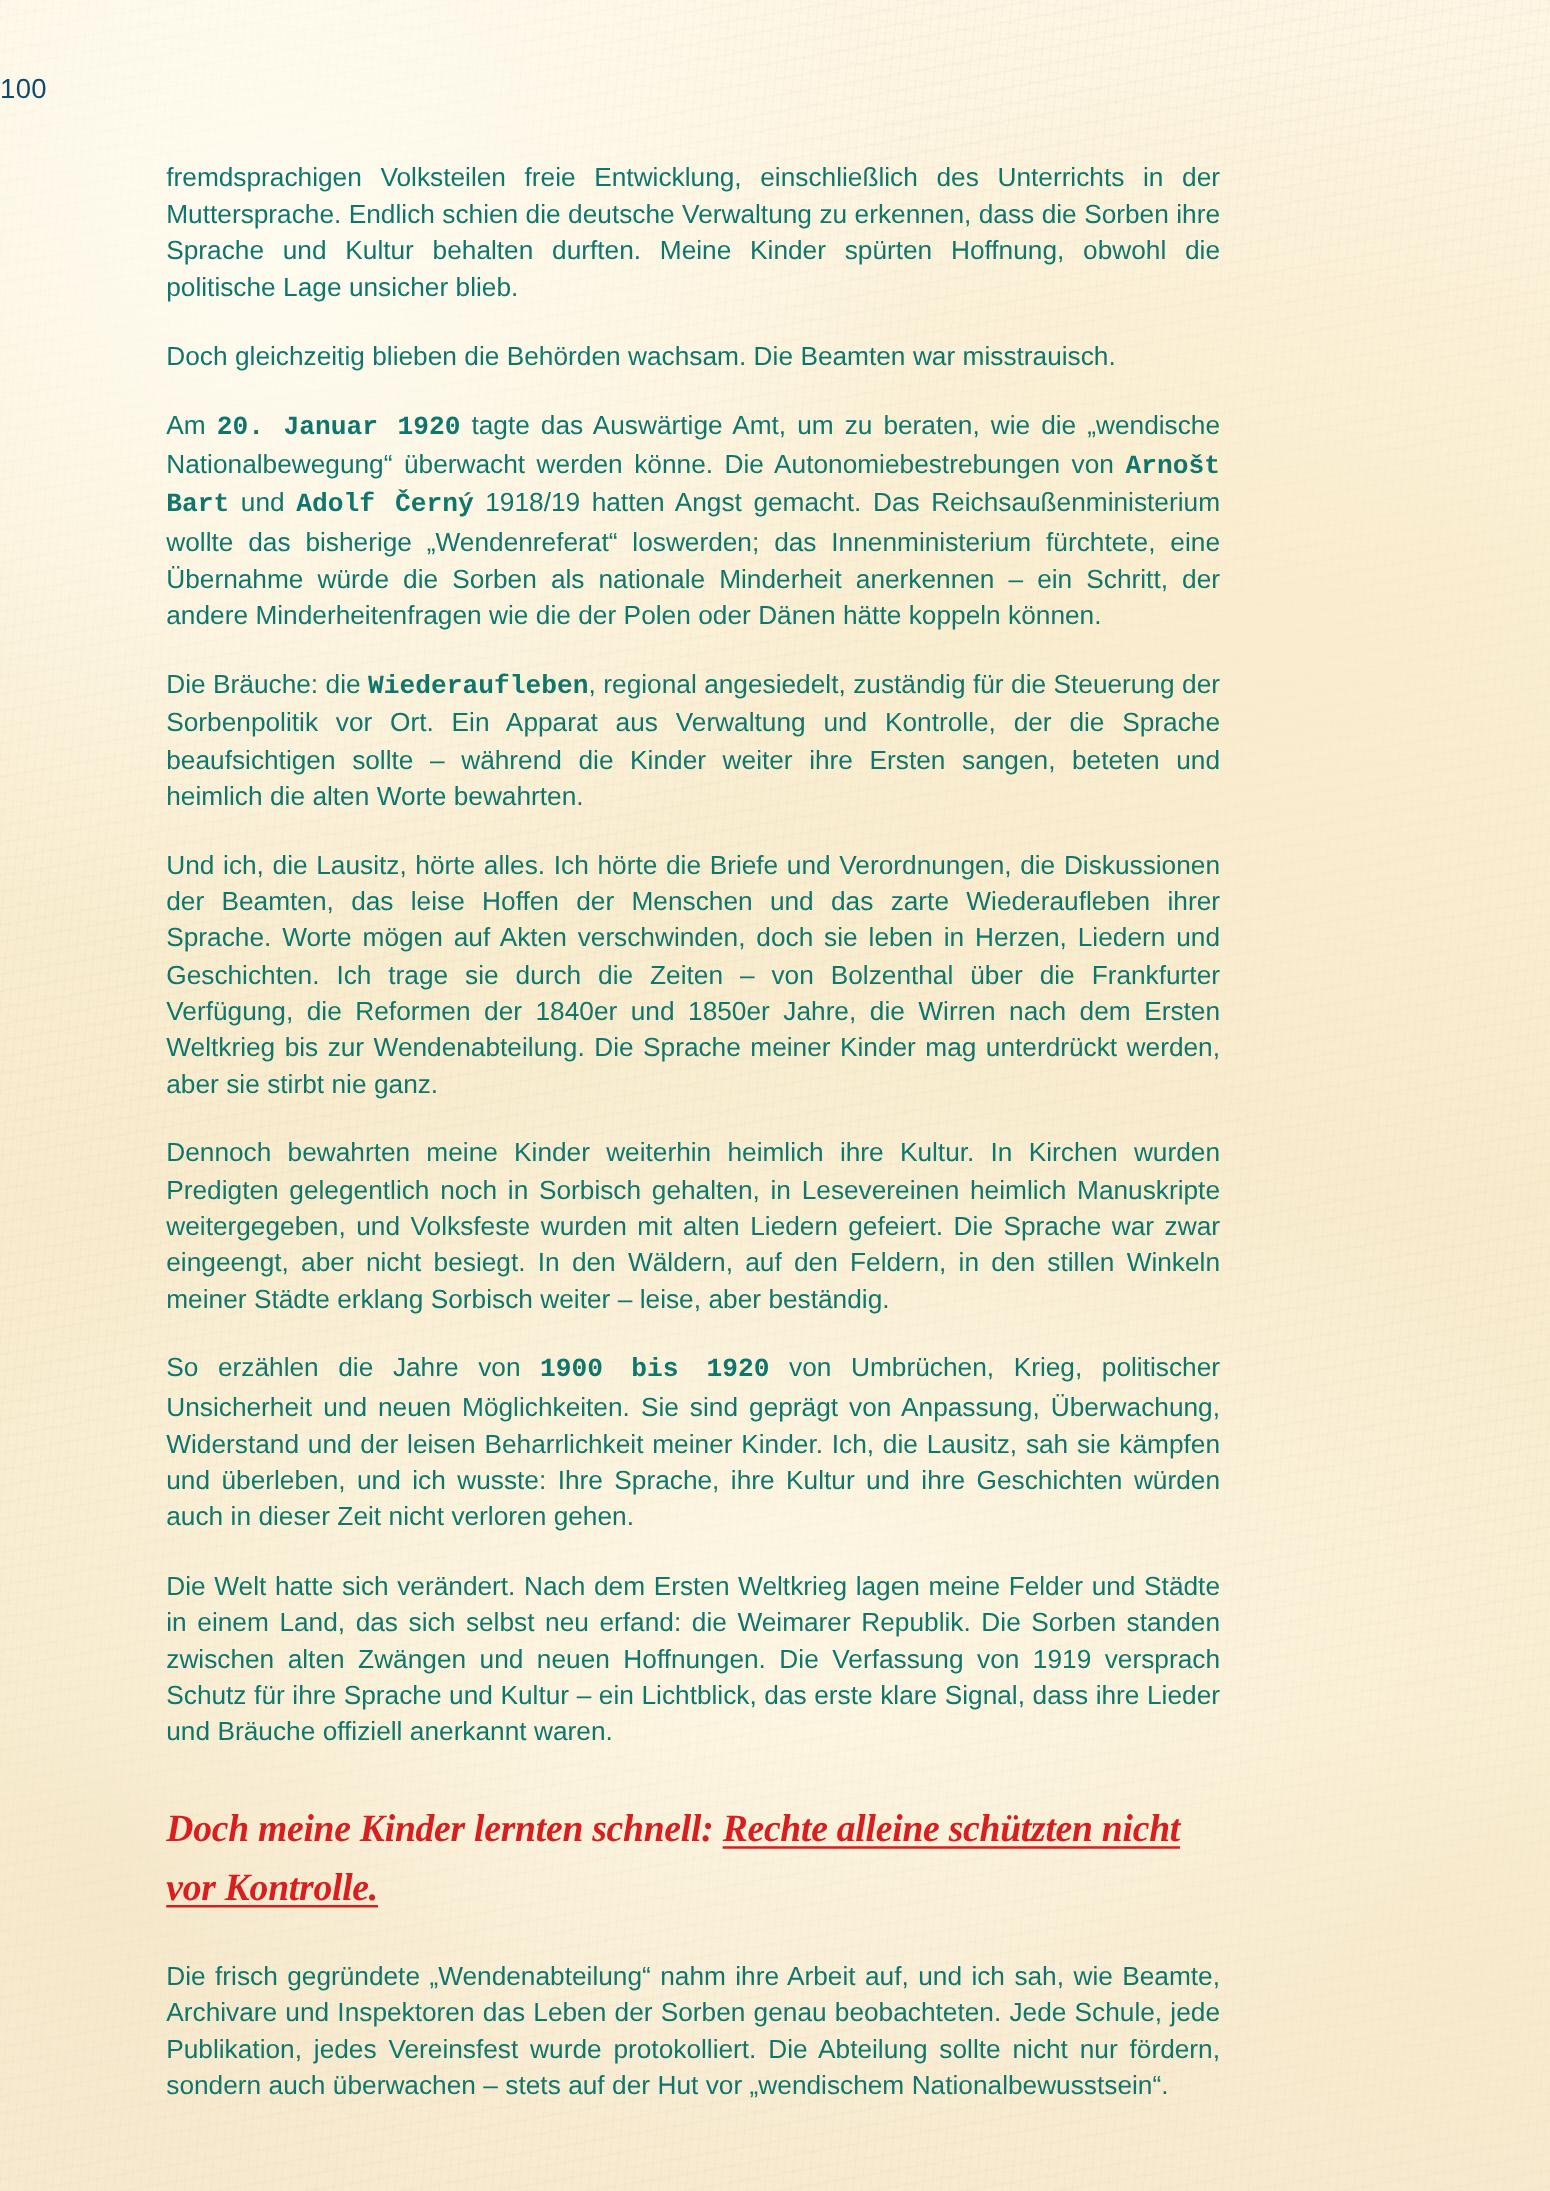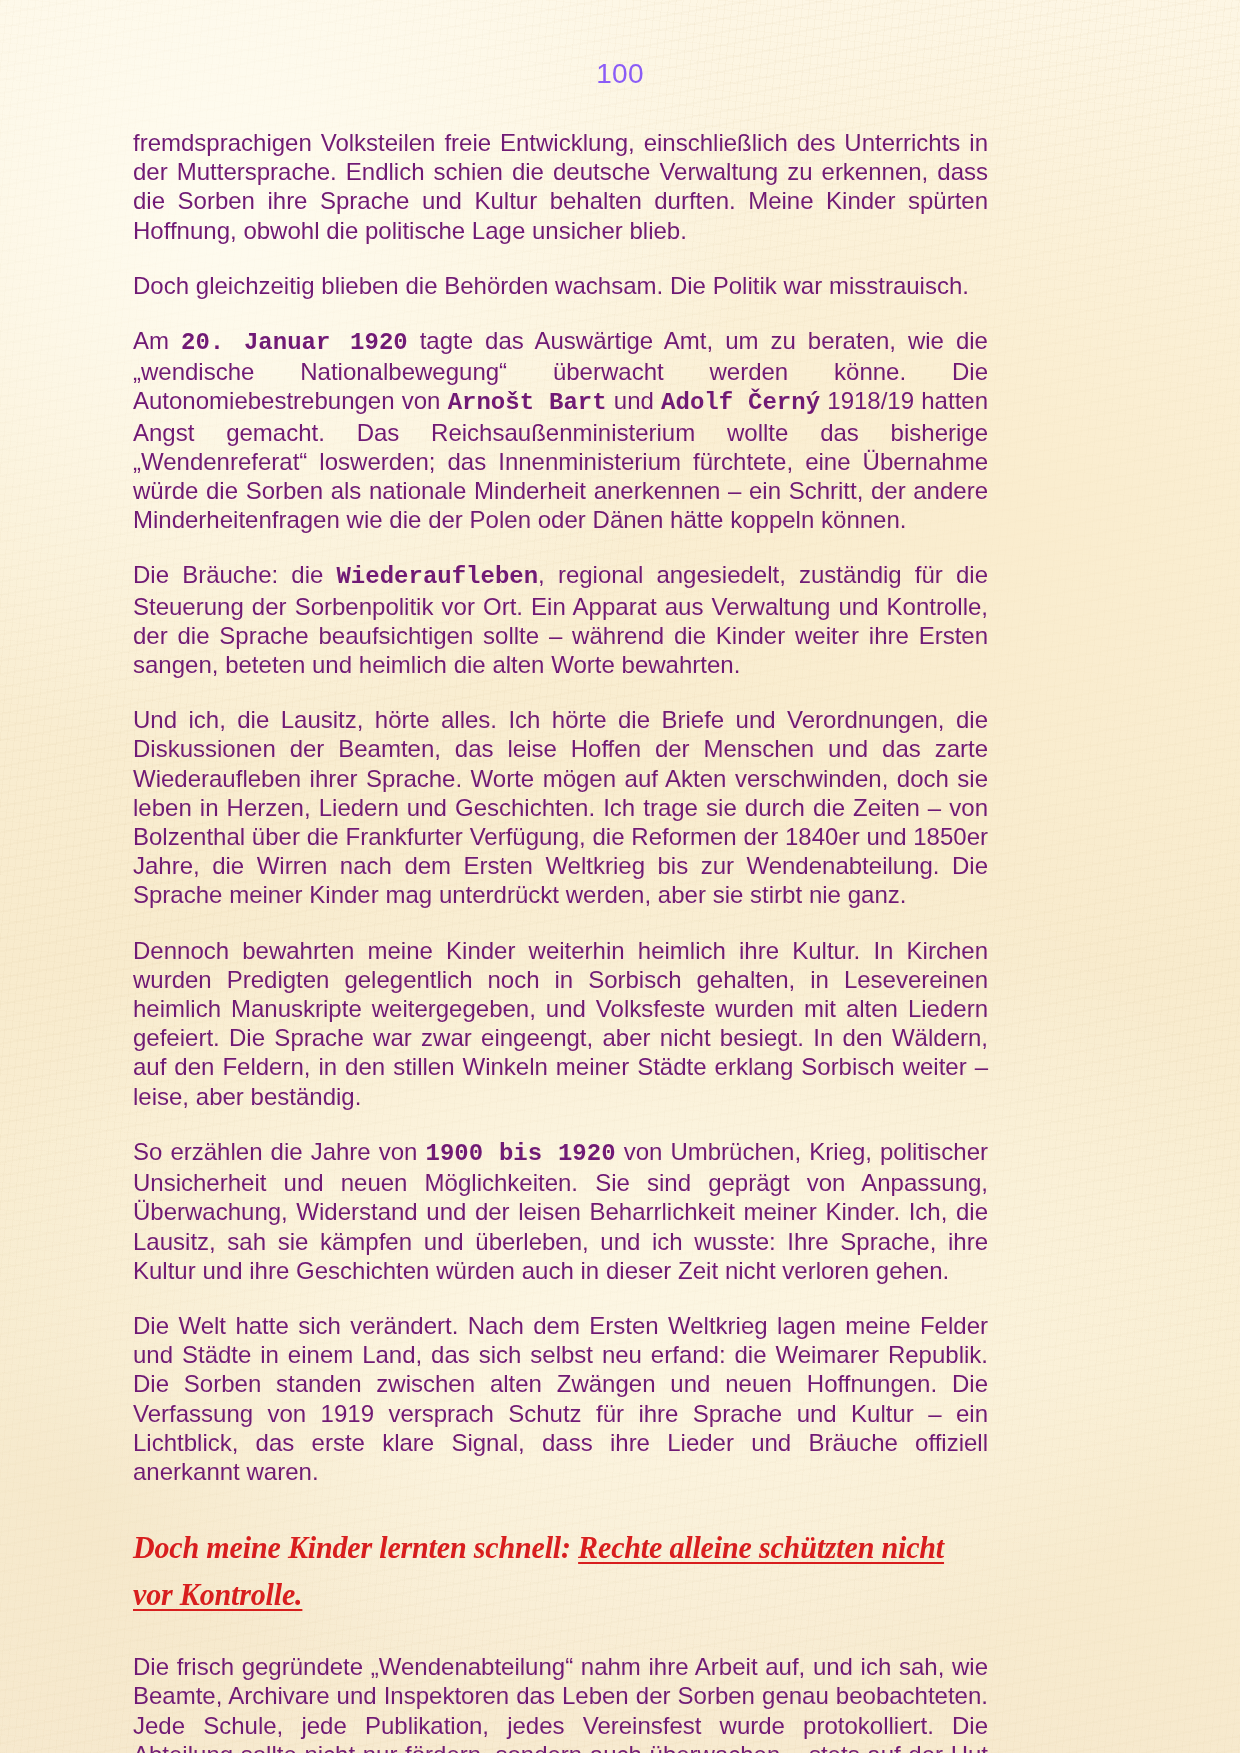--- a/index.html
+++ b/index.html
@@ -37,38 +37,37 @@
     position: absolute;
     inset: 0;
     z-index: 2;
   }
 
   .page-number {
     position: absolute;
     top: 58px;
     left: 0;
     right: 0;
-    text-align: center;
-    font-size: 28px;
-    color: #8b5cf6;
+    font-size: 22px;
+    color: #0c4a6e;
     letter-spacing: 0.3px;
   }
 
   .content {
     position: absolute;
     top: 128px;
     left: 133px;
     width: 855px;
   }
 
   p.body-par {
-    margin: 0 0 26px 0;
-    font-size: 24px;
+    margin: 0 12px 26px 0;
+    font-size: 21px;
     line-height: 29.2px;
-    color: #701a75;
+    color: #0f766e;
     text-align: justify;
     text-justify: inter-word;
     hyphens: none;
     word-spacing: 0.1px;
   }
 
   p.body-par:last-child {
     margin-bottom: 0;
   }
 
@@ -107,21 +106,21 @@
 <div class="paper-texture"></div>
 
 <div class="page">
 
   <div class="page-number">100</div>
 
   <div class="content">
 
     <div id="body-before-heading">
         <p class="body-par"><span>fremdsprachigen Volksteilen freie Entwicklung, einschließlich des Unterrichts in der Muttersprache. Endlich schien die deutsche Verwaltung zu erkennen, dass die Sorben ihre Sprache und Kultur behalten durften. Meine Kinder spürten Hoffnung, obwohl die politische Lage unsicher blieb.</span></p>
-        <p class="body-par"><span>Doch gleichzeitig blieben die Behörden wachsam. Die Politik war misstrauisch.</span></p>
+        <p class="body-par"><span>Doch gleichzeitig blieben die Behörden wachsam. Die Beamten war misstrauisch.</span></p>
         <p class="body-par"><span>Am </span><b>20. Januar 1920</b><span> tagte das Auswärtige Amt, um zu beraten, wie die „wendische Nationalbewegung“ überwacht werden könne. Die Autonomiebestrebungen von </span><b>Arnošt Bart</b><span> und </span><b>Adolf Černý</b><span> 1918/19 hatten Angst gemacht. Das Reichsaußenministerium wollte das bisherige „Wendenreferat“ loswerden; das Innenministerium fürchtete, eine Übernahme würde die Sorben als nationale Minderheit anerkennen – ein Schritt, der andere Minderheitenfragen wie die der Polen oder Dänen hätte koppeln können.</span></p>
         <p class="body-par"><span>Die Bräuche: die </span><b>Wiederaufleben</b><span>, regional angesiedelt, zuständig für die Steuerung der Sorbenpolitik vor Ort. Ein Apparat aus Verwaltung und Kontrolle, der die Sprache beaufsichtigen sollte – während die Kinder weiter ihre Ersten sangen, beteten und heimlich die alten Worte bewahrten.</span></p>
         <p class="body-par"><span>Und ich, die Lausitz, hörte alles. Ich hörte die Briefe und Verordnungen, die Diskussionen der Beamten, das leise Hoffen der Menschen und das zarte Wiederaufleben ihrer Sprache. Worte mögen auf Akten verschwinden, doch sie leben in Herzen, Liedern und Geschichten. Ich trage sie durch die Zeiten – von Bolzenthal über die Frankfurter Verfügung, die Reformen der 1840er und 1850er Jahre, die Wirren nach dem Ersten Weltkrieg bis zur Wendenabteilung. Die Sprache meiner Kinder mag unterdrückt werden, aber sie stirbt nie ganz.</span></p>
         <p class="body-par"><span>Dennoch bewahrten meine Kinder weiterhin heimlich ihre Kultur. In Kirchen wurden Predigten gelegentlich noch in Sorbisch gehalten, in Lesevereinen heimlich Manuskripte weitergegeben, und Volksfeste wurden mit alten Liedern gefeiert. Die Sprache war zwar eingeengt, aber nicht besiegt. In den Wäldern, auf den Feldern, in den stillen Winkeln meiner Städte erklang Sorbisch weiter – leise, aber beständig.</span></p>
         <p class="body-par"><span>So erzählen die Jahre von </span><b>1900 bis 1920</b><span> von Umbrüchen, Krieg, politischer Unsicherheit und neuen Möglichkeiten. Sie sind geprägt von Anpassung, Überwachung, Widerstand und der leisen Beharrlichkeit meiner Kinder. Ich, die Lausitz, sah sie kämpfen und überleben, und ich wusste: Ihre Sprache, ihre Kultur und ihre Geschichten würden auch in dieser Zeit nicht verloren gehen.</span></p>
         <p class="body-par"><span>Die Welt hatte sich verändert. Nach dem Ersten Weltkrieg lagen meine Felder und Städte in einem Land, das sich selbst neu erfand: die Weimarer Republik. Die Sorben standen zwischen alten Zwängen und neuen Hoffnungen. Die Verfassung von 1919 versprach Schutz für ihre Sprache und Kultur – ein Lichtblick, das erste klare Signal, dass ihre Lieder und Bräuche offiziell anerkannt waren.</span></p>
       </div>
 
     <h2 class="red-heading">
       <span class="plain">Doch meine Kinder lernten schnell: </span><span class="underlined">Rechte alleine schützten nicht vor Kontrolle.</span>

